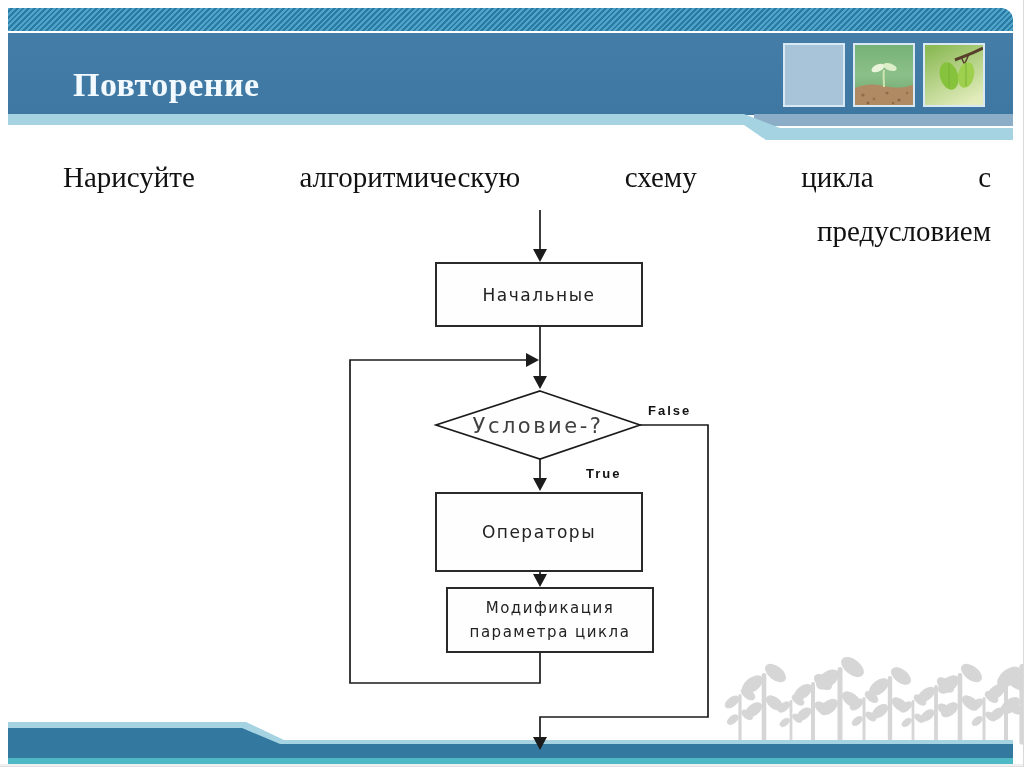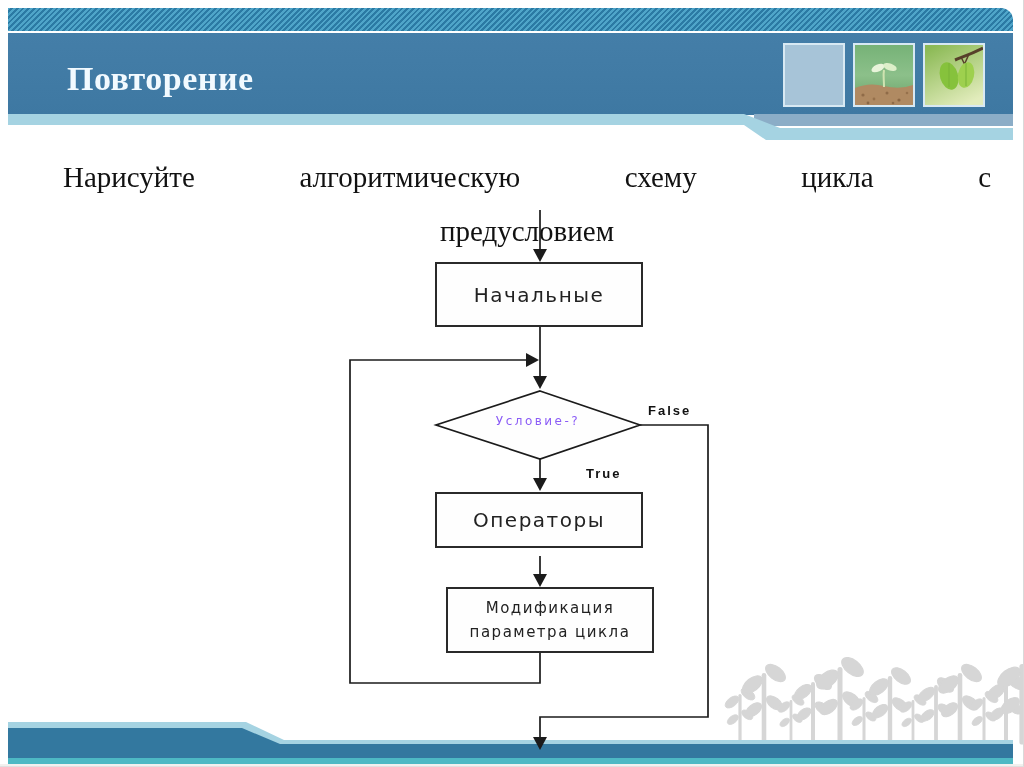--- a/index.html
+++ b/index.html
@@ -13,54 +13,54 @@
     position:absolute;left:8px;top:8px;width:1005px;height:23px;
     background:repeating-linear-gradient(135deg,#4fa5c9 0px,#4fa5c9 2px,#2b7aa4 2px,#2b7aa4 4px);
     border-radius:0 12px 0 0;
     border-bottom:2px solid #ffffff;
   }
   .title-band{
     position:absolute;left:8px;top:33px;width:1005px;height:82px;
     background:linear-gradient(180deg,#447ea8 0%,#3e78a2 100%);
   }
   .slide-title{
-    position:absolute;left:57px;top:50px;margin:10px;
+    position:absolute;left:57px;top:50px;margin:16px;
     font-family:"Liberation Serif",serif;font-weight:700;font-size:34px;
     color:#f2faff;letter-spacing:0.5px;
   }
   .thumb{
     position:absolute;top:43px;width:58px;height:60px;
     border:2px solid #d8e9f3;overflow:hidden;
   }
   .thumb svg{display:block;}
   .thumb-plain{left:783px;background:#a7c4d8;}
   .thumb-seedling{left:853px;}
   .thumb-leaves{left:923px;}
   
   .task-text{
     position:absolute;left:63px;top:150px;width:928px;
     font-family:"Liberation Serif",serif;font-size:29px;color:#111;
     line-height:54px;
   }
   .task-line1{text-align:justify;text-align-last:justify;}
-  .task-line2{text-align:center;}
+  .task-line2{text-align:right;}
   
   .flow-svg,.decor-svg{position:absolute;left:0;top:0;pointer-events:none;}
   .flow-node{
     position:absolute;box-sizing:border-box;background:#fefefe;border:2px solid #2a2a2a;
     display:flex;flex-direction:column;align-items:center;justify-content:center;
-    font-family:"DejaVu Sans",sans-serif;font-size:20px;color:#222;
+    font-family:"DejaVu Sans",sans-serif;font-size:17px;color:#222;
     letter-spacing:1.5px;line-height:24px;text-align:center;z-index:3;
   }
   .node-init{left:435px;top:262px;width:208px;height:65px;}
-  .node-operators{left:435px;top:492px;width:208px;height:56px;}
+  .node-operators{left:435px;top:492px;width:208px;height:80px;}
   .node-modify{left:446px;top:587px;width:208px;height:66px;font-size:15px;}
   .diamond-label{
     position:absolute;left:448px;top:414px;width:180px;text-align:center;
-    font-family:"DejaVu Sans",sans-serif;font-size:12px;color:#8b5cf6;
+    font-family:"DejaVu Sans",sans-serif;font-size:21px;color:#404040;
     letter-spacing:2.5px;z-index:3;
   }
   .branch-label{
     position:absolute;font-family:Liberation Sans, sans-serif;font-weight:700;
     font-size:13px;color:#111;letter-spacing:2px;z-index:3;
   }
   .label-false{left:648px;top:403px;}
   .label-true{left:586px;top:466px;}
 </style>
 </head>

